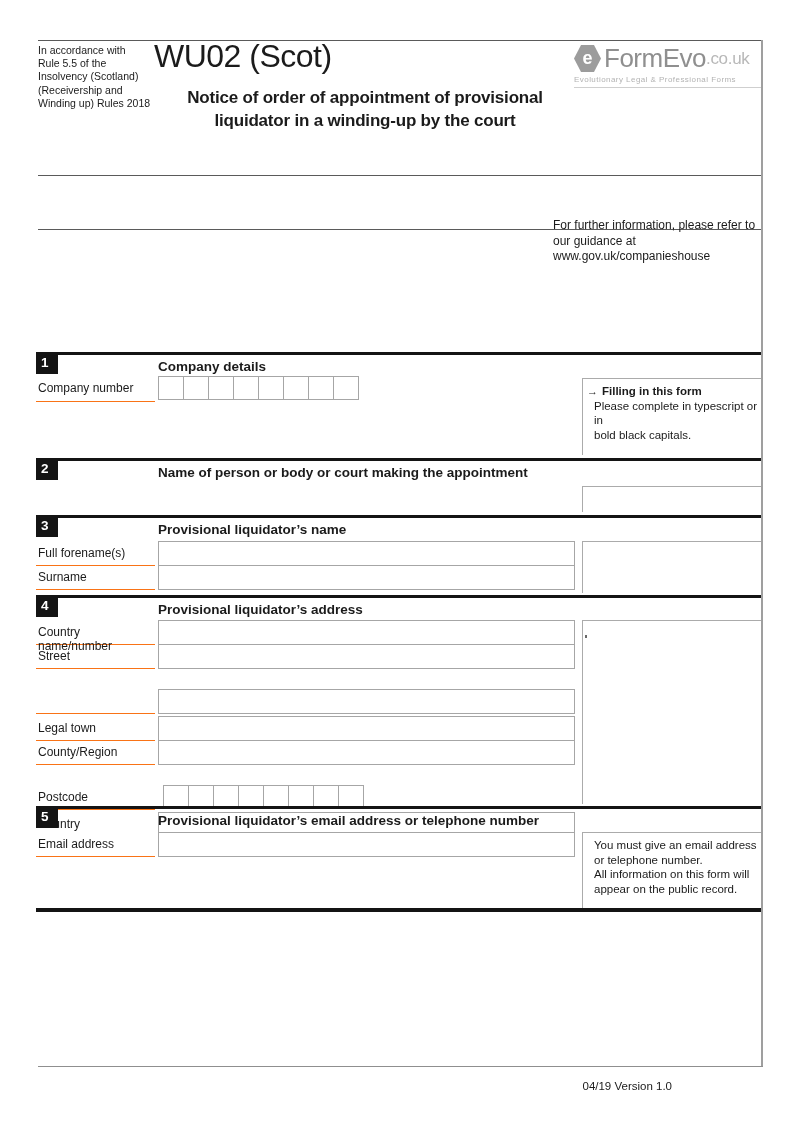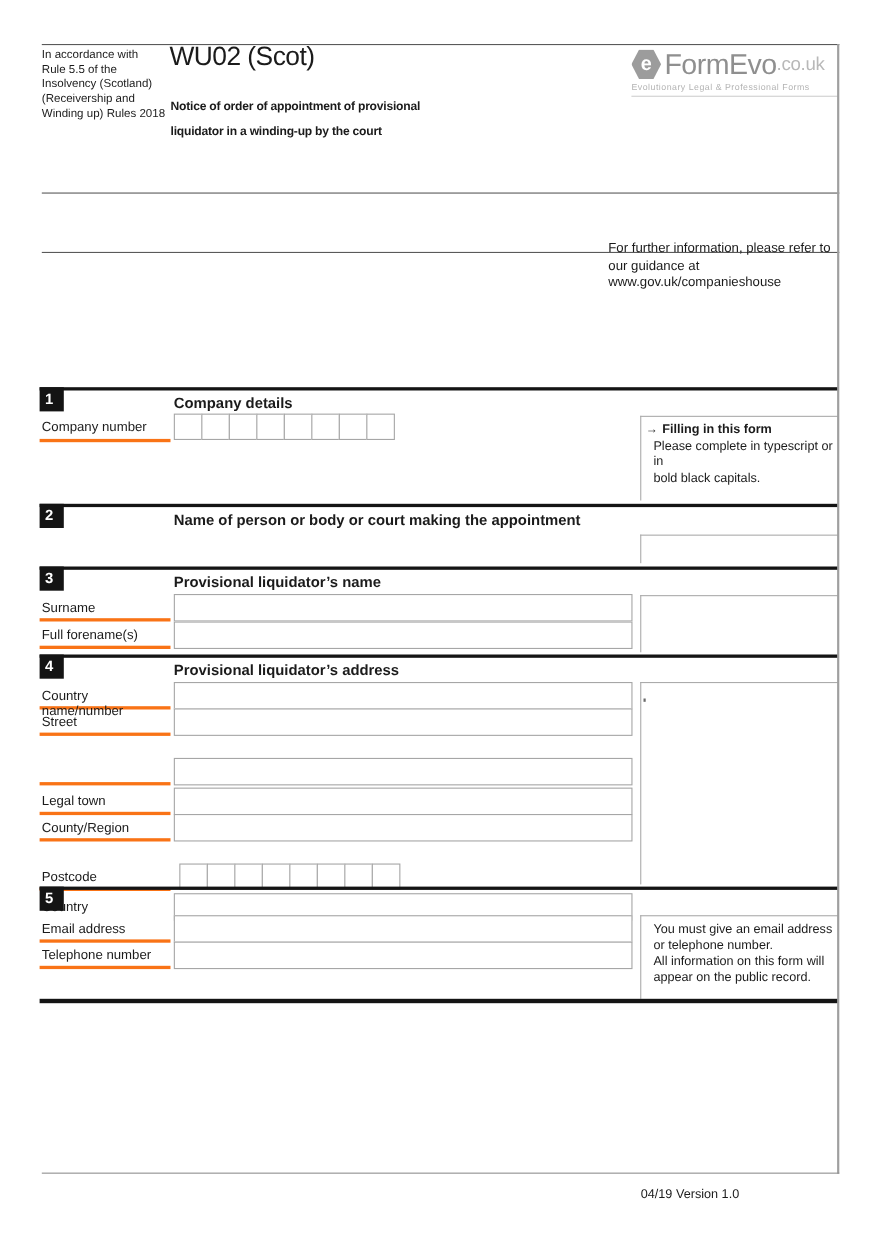--- a/index.html
+++ b/index.html
@@ -7,24 +7,24 @@
   .page {
     position:relative; width:800px; height:1131px; background:#fff;
     font-family:"Liberation Sans", sans-serif; color:#1b1b1b; overflow:hidden;
   }
   .pre { white-space:pre-line; }
 
   
   .rule { position:absolute; left:38px; width:725px; height:1px; background:#5a5a5a; }
   .compliance { position:absolute; left:38px; top:44px; width:120px;
     font-size:10.5px; line-height:13.2px; }
-  .form-code { position:absolute; left:154px; top:38px; font-size:24px;
+  .form-code { position:absolute; left:154px; top:38px; font-size:32px;
     letter-spacing:-0.5px; font-weight:500; }
   .form-title { position:absolute; left:155px; top:86px; width:420px;
-    font-size:11px; line-height:23px; font-weight:700; letter-spacing:-0.2px; }
+    font-size:17px; line-height:23px; font-weight:700; letter-spacing:-0.2px;text-align:center; }
   .logo { position:absolute; left:574px; top:43px; width:188px; }
   .logo-row { display:flex; align-items:center; }
   .logo-hex { width:27px; height:27px; background:#9c9c9c; color:#fff;
     clip-path:polygon(26% 0,74% 0,100% 50%,74% 100%,26% 100%,0 50%);
     font-size:18px; font-weight:700; text-align:center; line-height:26px; flex:0 0 27px; }
   .logo-brand { font-size:26px; color:#8f8f8f; margin-left:3px; letter-spacing:-0.5px; }
   .logo-suffix { font-size:17px; color:#b8b8b8; letter-spacing:-0.3px; }
   .logo-tagline { font-size:8px; color:#b3b3b3; letter-spacing:0.45px;
     text-align:left; margin-top:1px; }
   .logo-underline { height:1px; background:#cfcfcf; margin-top:3px; }
@@ -35,21 +35,21 @@
   .section { position:absolute; left:36px; width:726px; }
   .sec-bar { position:absolute; left:0; top:0; width:100%; height:3px; background:#141414; }
   .badge { position:absolute; left:0; top:0; width:22px; height:22px; background:#141414;
     color:#fff; font-size:13.5px; font-weight:700; padding-left:5px; line-height:21px; }
   .sec-title { position:absolute; left:122px; top:7px; font-size:13.5px; font-weight:700; }
   .rows { position:absolute; left:0; right:0; }
   .row { display:flex; height:25px; }
   .row.h26 { height:26px; }
   .mt-1 { margin-top:-1px; } .mt2 { margin-top:2px; } .mt3 { margin-top:20px; }
   .lbl { width:119px; margin-right:3px; font-size:12px; padding:5px 0 0 2px;
-    border-bottom:3px solid #f97316; }
+    border-bottom:1px solid #f97316; }
   .lbl.no-line { border-bottom:none; }
   .fld { width:417px; height:100%; border:1px solid #a6a6a6; background:#fff; }
   .fld2 { width:417px; }
   .fline { height:24px; border:1px solid #a6a6a6; }
   .fline + .fline { margin-top:-1px; }
   .boxes { display:flex; align-items:flex-start; }
   .boxes.indent { margin-left:5px; }
   .box { width:26px; height:24px; border:1px solid #a6a6a6; background:#fff; }
   .box + .box { margin-left:-1px; }
   .note { position:absolute; left:546px; width:180px;
@@ -131,26 +131,26 @@
     <div class="badge">2</div>
     <div class="sec-title">Name of person or body or court making the appointment</div>
     <div class="note" style="top:28px;height:26px"></div>
   </div>
 
   <div class="section" style="top:515px;height:80px">
     <div class="sec-bar"></div>
     <div class="badge">3</div>
     <div class="sec-title">Provisional liquidator’s name</div>
     <div class="rows" style="top:26px">
+      <div class="row">
+        <div class="lbl">Full forename(s)</div>
+        <div class="fld"></div>
+      </div>
       <div class="row mt-1">
         <div class="lbl">Surname</div>
-        <div class="fld"></div>
-      </div>
-      <div class="row">
-        <div class="lbl">Full forename(s)</div>
         <div class="fld"></div>
       </div>
     </div>
     <div class="note" style="top:26px;height:52px"></div>
   </div>
 
   <div class="section" style="top:595px;height:211px">
     <div class="sec-bar"></div>
     <div class="badge">4</div>
     <div class="sec-title">Provisional liquidator’s address</div>
@@ -194,27 +194,24 @@
       </div>
     </div>
     <div class="note" style="top:25px;height:184px">
       <div class="stray-dot"></div>
     </div>
   </div>
 
   <div class="section" style="top:806px;height:102px">
     <div class="sec-bar"></div>
     <div class="badge">5</div>
+    <div class="sec-title">Provisional liquidator’s email address or telephone number</div>
     <div class="rows" style="top:26px">
       <div class="row">
         <div class="lbl">Email address</div>
-        <div class="fld"></div>
-      </div>
-      <div class="row mt-1">
-        <div class="lbl">Telephone number</div>
         <div class="fld"></div>
       </div>
     </div>
     <div class="note" style="top:26px;height:76px">
       <div class="pre">You must give an email address
 or telephone number.
 All information on this form will
 appear on the public record.</div>
     </div>
   </div>

